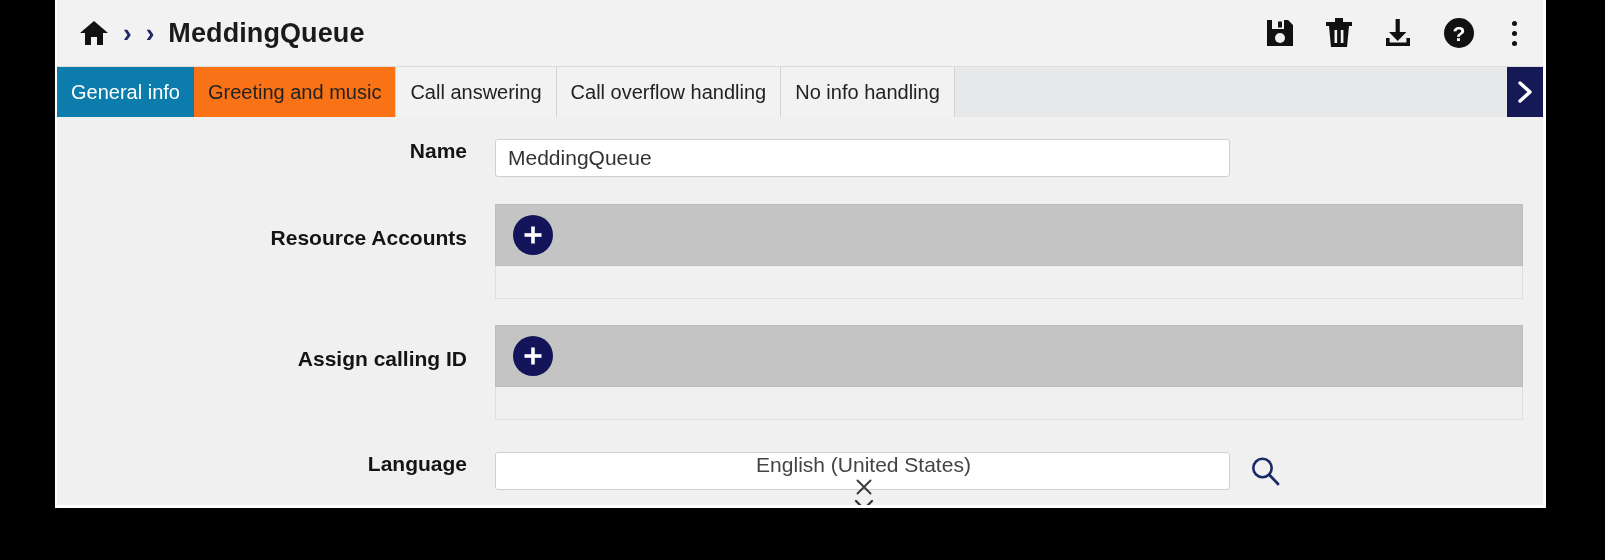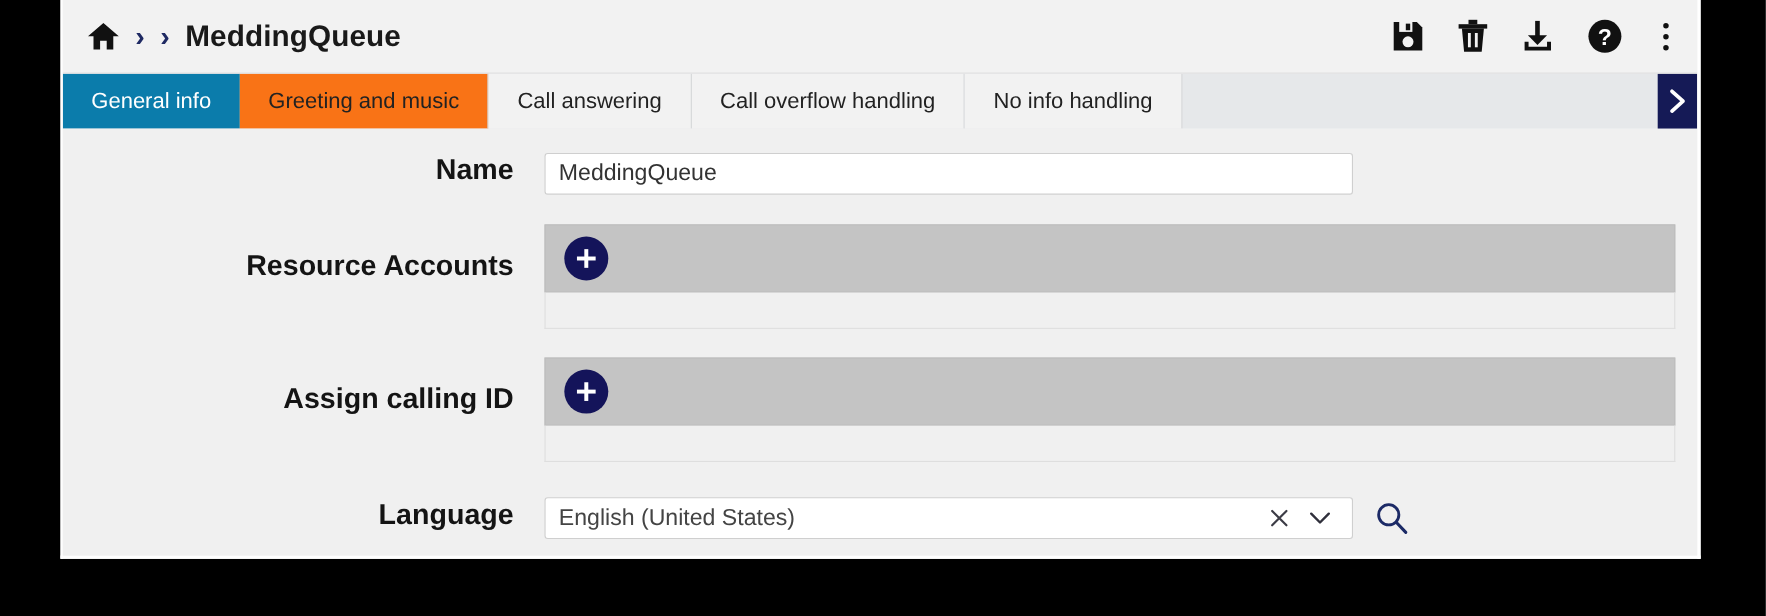--- a/index.html
+++ b/index.html
@@ -48,21 +48,21 @@
   #tabbar {
     position: relative;
     height: 50px;
     background: #e6e8ea;
     display: flex;
     align-items: stretch;
     overflow: hidden;
   }
   .tab {
     display: flex; align-items: center; justify-content: flex-start;
-    padding: 0 26px;
+    padding: 0 14px;
     font-size: 20px;
     color: #222;
     background: #f2f2f2;
     border-right: 1px solid #d2d4d6;
     white-space: nowrap;
     cursor: pointer;
   }
   .tab.alt { background: #f97316; }
   .tab.active {
     background: #0b7cab;
@@ -79,21 +79,21 @@
     z-index: 5;
   }
 
   
   #form-body { position: relative; height: 391px; background: #f0f0f0; padding-top: 17px; }
   .form-row { display: flex; align-items: flex-start; }
   .form-label {
     width: 438px;
     text-align: right;
     padding-right: 28px;
-    font-size: 26px;
+    font-size: 21px;
     font-weight: 700;
     color: #141414;
     flex: 0 0 auto;
   }
   .form-control { flex: 1 1 auto; padding-right: 20px; }
 
   .text-input {
     width: 735px; height: 38px;
     background: #ffffff;
     border: 1px solid #cfcfcf;
@@ -131,20 +131,21 @@
 
   
   .combo-wrap { display: flex; align-items: center; gap: 18px; }
   .combo {
     width: 735px; height: 38px;
     background: #ffffff;
     border: 1px solid #cfcfcf;
     border-radius: 3px;
     display: flex; align-items: center;
     padding: 0 10px 0 12px;
+    flex-direction: column;
   }
   .combo-value { flex: 1; font-size: 21px; color: #444; }
   .combo-icon { padding: 0 8px; cursor: pointer; display: flex; align-items: center; }
   .search-icon-btn { cursor: pointer; display: flex; align-items: center; }
 
   .r-name   { margin-top: 5px; }
   .r-res    { margin-top: 27px; }
   .r-assign { margin-top: 26px; }
   .r-lang   { margin-top: 32px; }
   .lbl-mid  { padding-top: 22px; }

